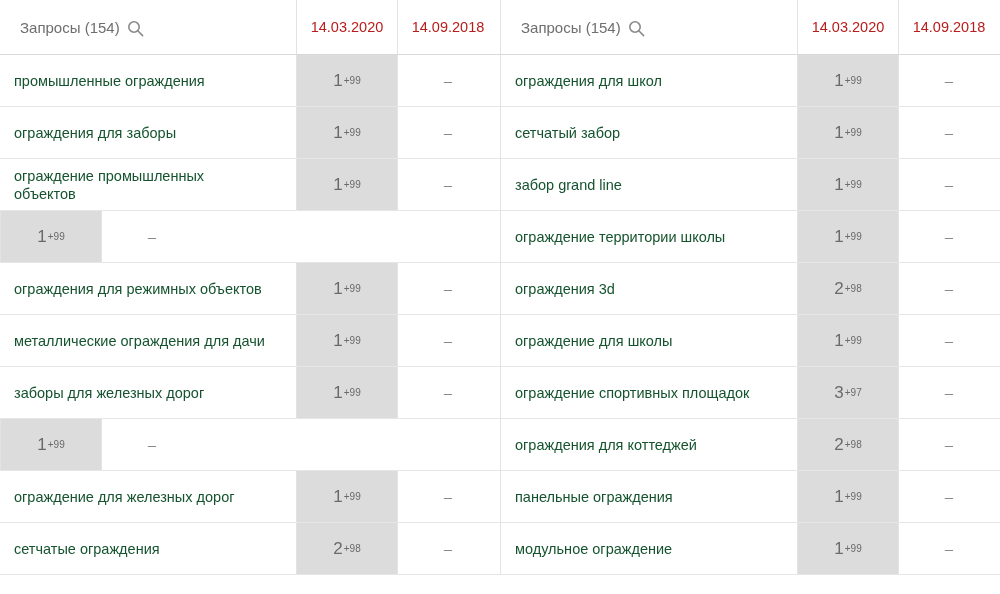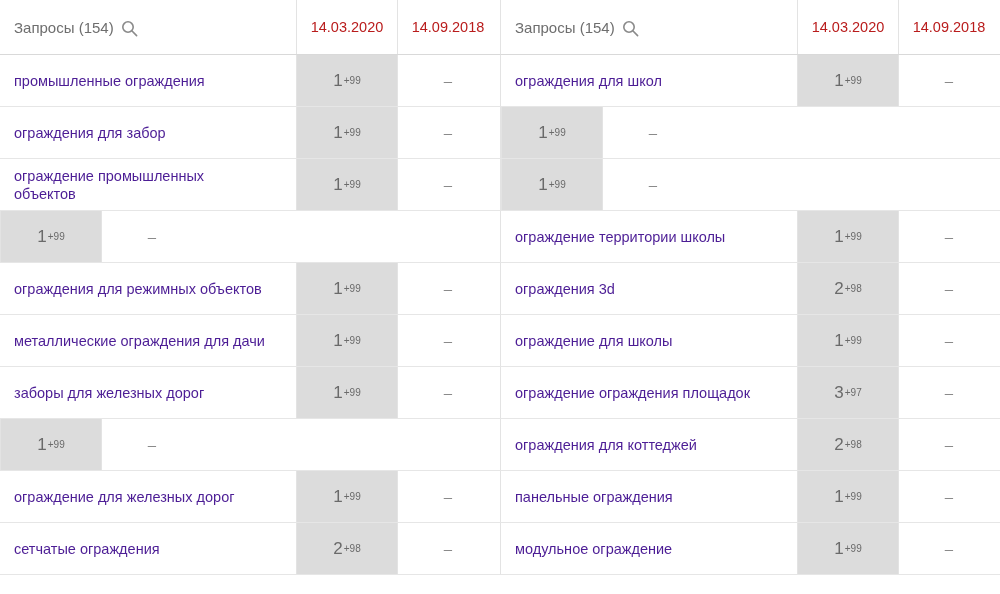--- a/index.html
+++ b/index.html
@@ -43,21 +43,21 @@
   .head-cell {
     display: flex;
     align-items: center;
     box-sizing: border-box;
     font-size: 15px;
     color: #6e6e6e;
   }
   .head-query {
     flex: 0 0 296px;
     width: 296px;
-    padding-left: 14px;
+    padding-left: 20px;
     gap: 7px;
   }
   .head-date {
     flex: 0 0 101px;
     width: 101px;
     justify-content: center;
     border-left: 1px solid #e3e3e3;
     font-size: 14.5px;
     color: #b91c1c;
   }
@@ -85,21 +85,21 @@
   }
   .cell-query {
     flex: 0 0 296px;
     width: 296px;
     display: flex;
     align-items: center;
     padding: 0 28px 0 14px;
     box-sizing: border-box;
     font-size: 14.5px;
     line-height: 18px;
-    color: #4c1d95;
+    color: #14532d;
   }
   .cell-val {
     flex: 0 0 101px;
     width: 101px;
     display: flex;
     align-items: center;
     justify-content: center;
     box-sizing: border-box;
     border-left: 1px solid #e3e3e3;
     font-size: 15px;
@@ -148,21 +148,21 @@
           <div class="cell-query">промышленные ограждения</div>
           <div class="cell-val shaded">
             <span class="pos">1</span>
             <span class="delta">+99</span>
           </div>
           <div class="cell-val">
             <span class="dash">–</span>
           </div>
         </div>
         <div class="row">
-          <div class="cell-query">ограждения для забор</div>
+          <div class="cell-query">ограждения для заборы</div>
           <div class="cell-val shaded">
             <span class="pos">1</span>
             <span class="delta">+99</span>
           </div>
           <div class="cell-val">
             <span class="dash">–</span>
           </div>
         </div>
         <div class="row">
           <div class="cell-query">ограждение промышленных объектов</div>
@@ -264,29 +264,31 @@
           <div class="cell-query">ограждения для школ</div>
           <div class="cell-val shaded">
             <span class="pos">1</span>
             <span class="delta">+99</span>
           </div>
           <div class="cell-val">
             <span class="dash">–</span>
           </div>
         </div>
         <div class="row">
-          <div class="cell-val shaded">
-            <span class="pos">1</span>
-            <span class="delta">+99</span>
-          </div>
-          <div class="cell-val">
-            <span class="dash">–</span>
-          </div>
-        </div>
-        <div class="row">
+          <div class="cell-query">сетчатый забор</div>
+          <div class="cell-val shaded">
+            <span class="pos">1</span>
+            <span class="delta">+99</span>
+          </div>
+          <div class="cell-val">
+            <span class="dash">–</span>
+          </div>
+        </div>
+        <div class="row">
+          <div class="cell-query">забор grand line</div>
           <div class="cell-val shaded">
             <span class="pos">1</span>
             <span class="delta">+99</span>
           </div>
           <div class="cell-val">
             <span class="dash">–</span>
           </div>
         </div>
         <div class="row">
           <div class="cell-query">ограждение территории школы</div>
@@ -312,21 +314,21 @@
           <div class="cell-query">ограждение для школы</div>
           <div class="cell-val shaded">
             <span class="pos">1</span>
             <span class="delta">+99</span>
           </div>
           <div class="cell-val">
             <span class="dash">–</span>
           </div>
         </div>
         <div class="row">
-          <div class="cell-query">ограждение ограждения площадок</div>
+          <div class="cell-query">ограждение спортивных площадок</div>
           <div class="cell-val shaded">
             <span class="pos">3</span>
             <span class="delta">+97</span>
           </div>
           <div class="cell-val">
             <span class="dash">–</span>
           </div>
         </div>
         <div class="row">
           <div class="cell-query">ограждения для коттеджей</div>

